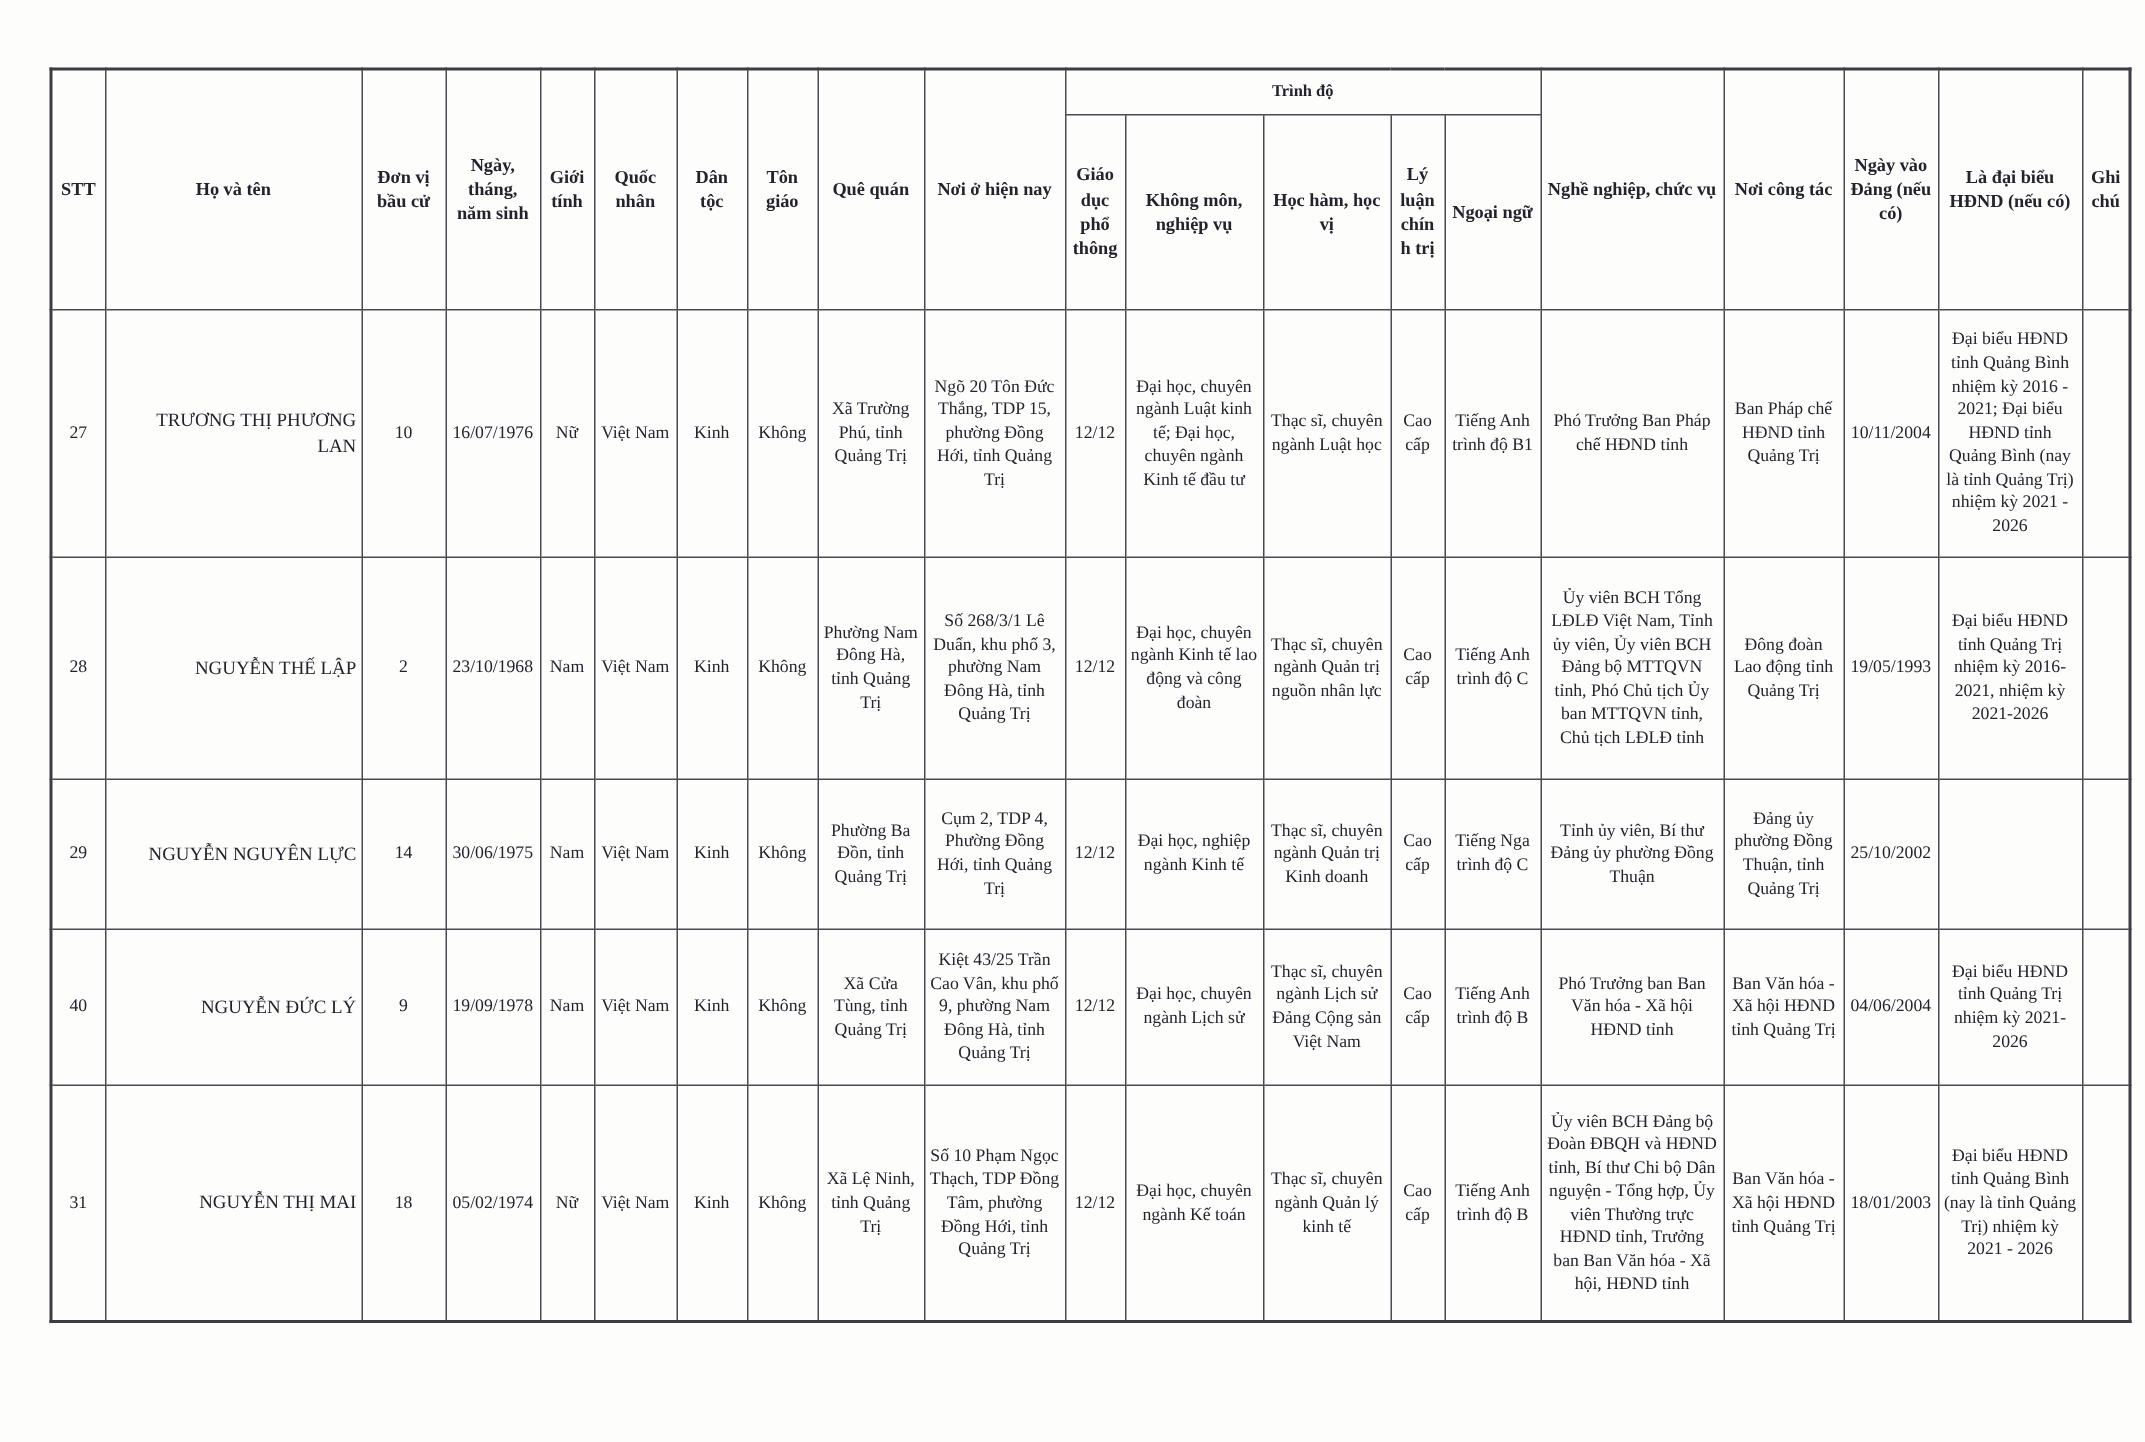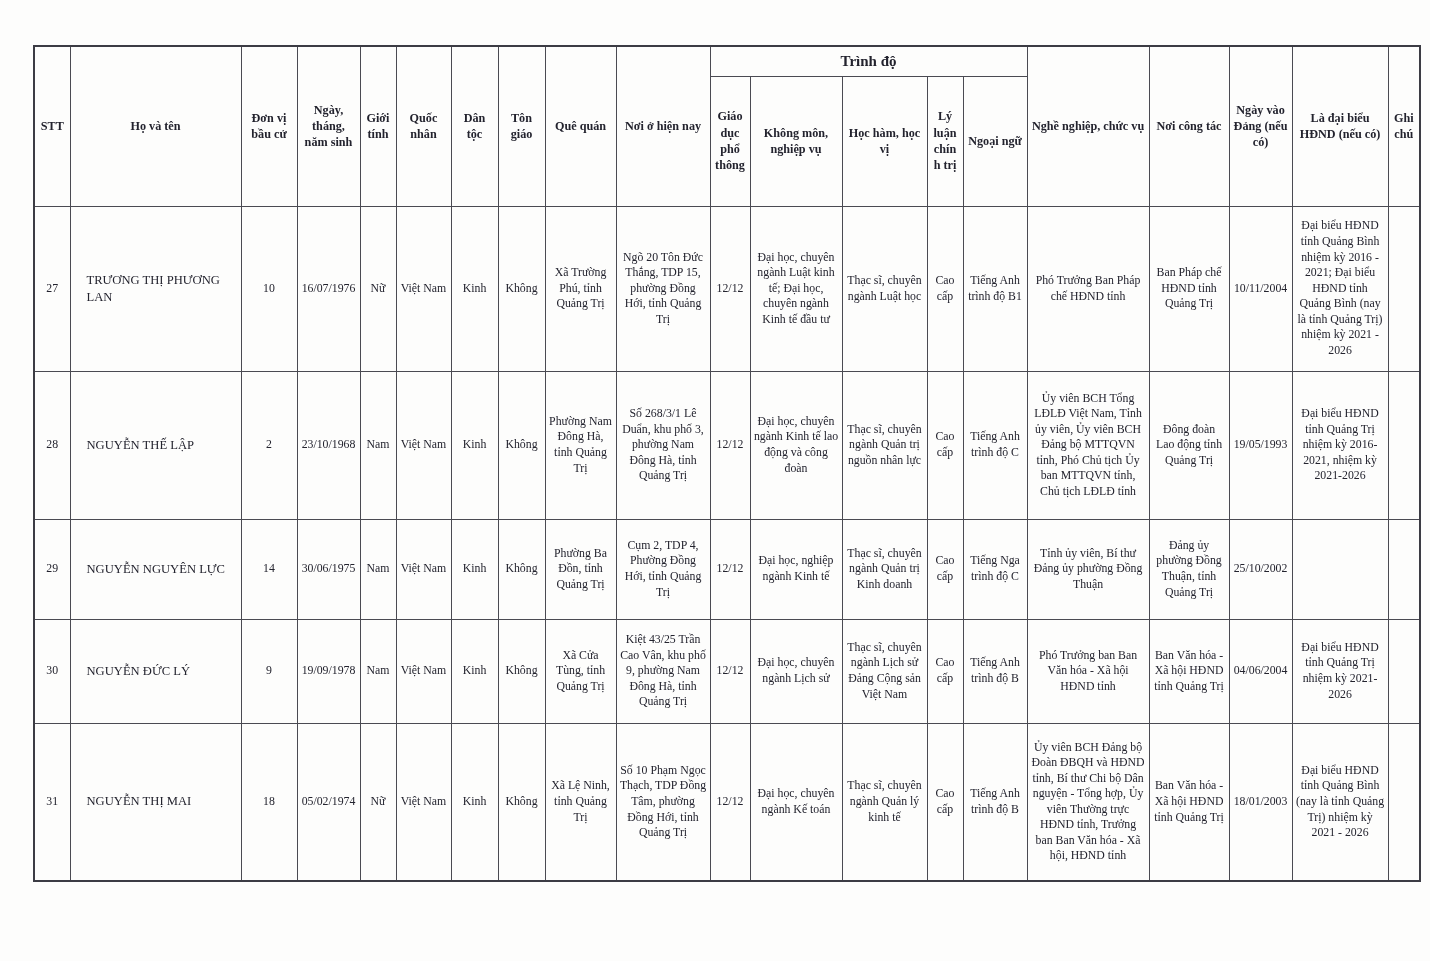--- a/index.html
+++ b/index.html
@@ -33,23 +33,23 @@
     line-height: 1.32;
     overflow: hidden;
     font-weight: normal;
     word-wrap: break-word;
   }
   th {
     font-weight: bold;
     font-size: 12.2px;
     line-height: 1.35;
   }
-  th.group-cell { font-size: 15px; margin-left: 38px; }
+  th.group-cell { font-size: 11px; margin-left: 38px; }
   td.name-cell {
-    text-align: left;
+    text-align: right;
     padding-left: 16px;
     font-size: 12.6px;
   }
   tr.hdr-top { height: 30px; }
   tr.hdr-sub { height: 130px; }
   tr.row-27 { height: 165px; }
   tr.row-28 { height: 148px; }
   tr.row-29 { height: 100px; }
   tr.row-30 { height: 104px; }
   tr.row-31 { height: 158px; }
@@ -171,21 +171,21 @@
         <td>Cao cấp</td>
         <td>Tiếng Nga trình độ C</td>
         <td>Tỉnh ủy viên, Bí thư Đảng ủy phường Đồng Thuận</td>
         <td>Đảng ủy phường Đồng Thuận, tỉnh Quảng Trị</td>
         <td>25/10/2002</td>
         <td></td>
         <td></td>
       </tr>
 
       <tr class="row-30">
-        <td>30</td>
+        <td>40</td>
         <td class="name-cell">NGUYỄN ĐỨC LÝ</td>
         <td>9</td>
         <td>19/09/1978</td>
         <td>Nam</td>
         <td>Việt Nam</td>
         <td>Kinh</td>
         <td>Không</td>
         <td>Xã Cửa Tùng, tỉnh Quảng Trị</td>
         <td>Kiệt 43/25 Trần Cao Vân, khu phố 9, phường Nam Đông Hà, tỉnh Quảng Trị</td>
         <td>12/12</td>

